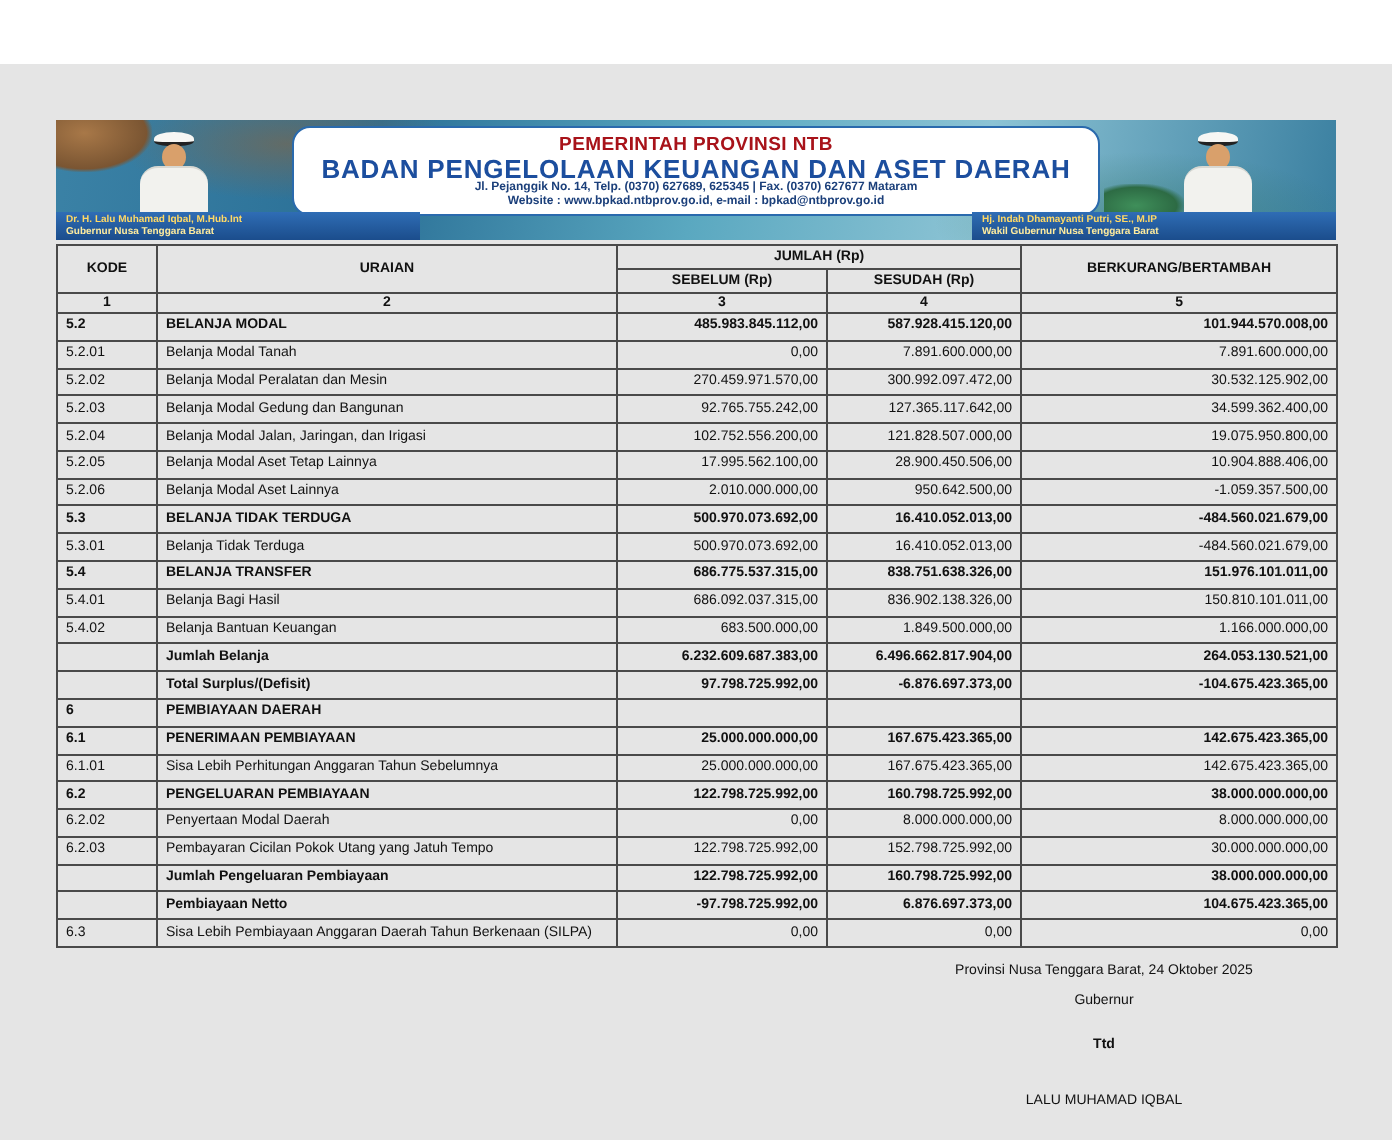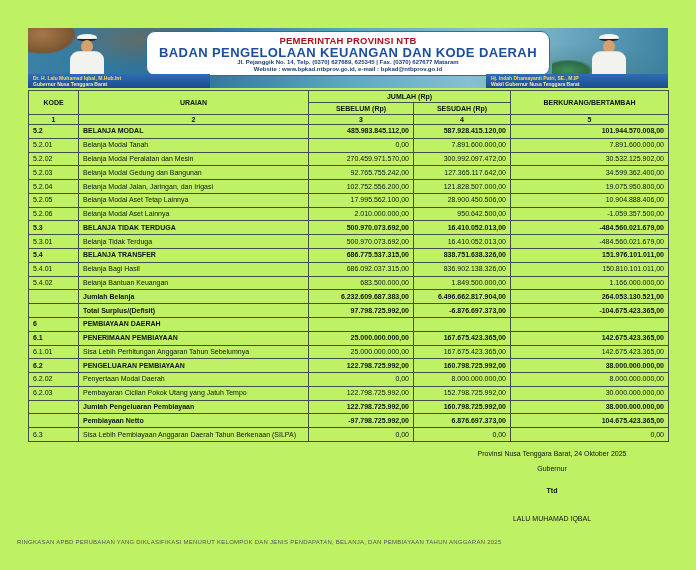--- a/index.html
+++ b/index.html
@@ -2,21 +2,21 @@
 <html><head>
 <meta charset="utf-8">
 <style>
   * { margin:0; padding:0; box-sizing:border-box; }
   html,body { background:#fff; }
   body {
     width:696px; height:570px;
     font-family:"Liberation Sans", sans-serif;
     color:#111; position:relative; overflow:hidden;
   }
-  .page { position:absolute; inset:0; background:#bef264; }
+  .page { position:absolute; inset:0; background:#e5e5e5;margin-top:32px; }
 
   
   .banner {
     position:absolute; left:28px; top:28px; width:640px; height:60px;
     background:
       radial-gradient(ellipse 120px 40px at 18% 20%, rgba(140,100,60,.55), transparent 70%),
       radial-gradient(ellipse 150px 50px at 85% 85%, rgba(40,110,90,.45), transparent 70%),
       linear-gradient(100deg,#3b82a6 0%, #2a6f96 25%, #5aa8c0 50%, #8cc3d4 72%, #3a7fa0 100%);
     overflow:hidden;
   }
@@ -91,21 +91,21 @@
       <div class="greens"></div>
       <div class="person">
         <div class="cap"></div>
         <div class="head"></div>
         <div class="torso"></div>
       </div>
     </div>
 
     <div class="head-box">
       <div class="t-province" style="color: rgb(168, 19, 26);">PEMERINTAH PROVINSI NTB</div>
-      <div class="t-agency" style="color: rgb(28, 78, 158);">BADAN PENGELOLAAN KEUANGAN DAN KODE DAERAH</div>
+      <div class="t-agency" style="color: rgb(28, 78, 158);">BADAN PENGELOLAAN KEUANGAN DAN ASET DAERAH</div>
       <div class="t-addr">Jl. Pejanggik No. 14, Telp. (0370) 627689, 625345 | Fax. (0370) 627677 Mataram</div>
       <div class="t-contact">Website : www.bpkad.ntbprov.go.id, e-mail : bpkad@ntbprov.go.id</div>
     </div>
 
     <div class="strip left">
       <div class="nm">Dr. H. Lalu Muhamad Iqbal, M.Hub.Int</div>
       <div class="tt">Gubernur Nusa Tenggara Barat</div>
     </div>
     <div class="strip right">
       <div class="nm">Hj. Indah Dhamayanti Putri, SE., M.IP</div>

